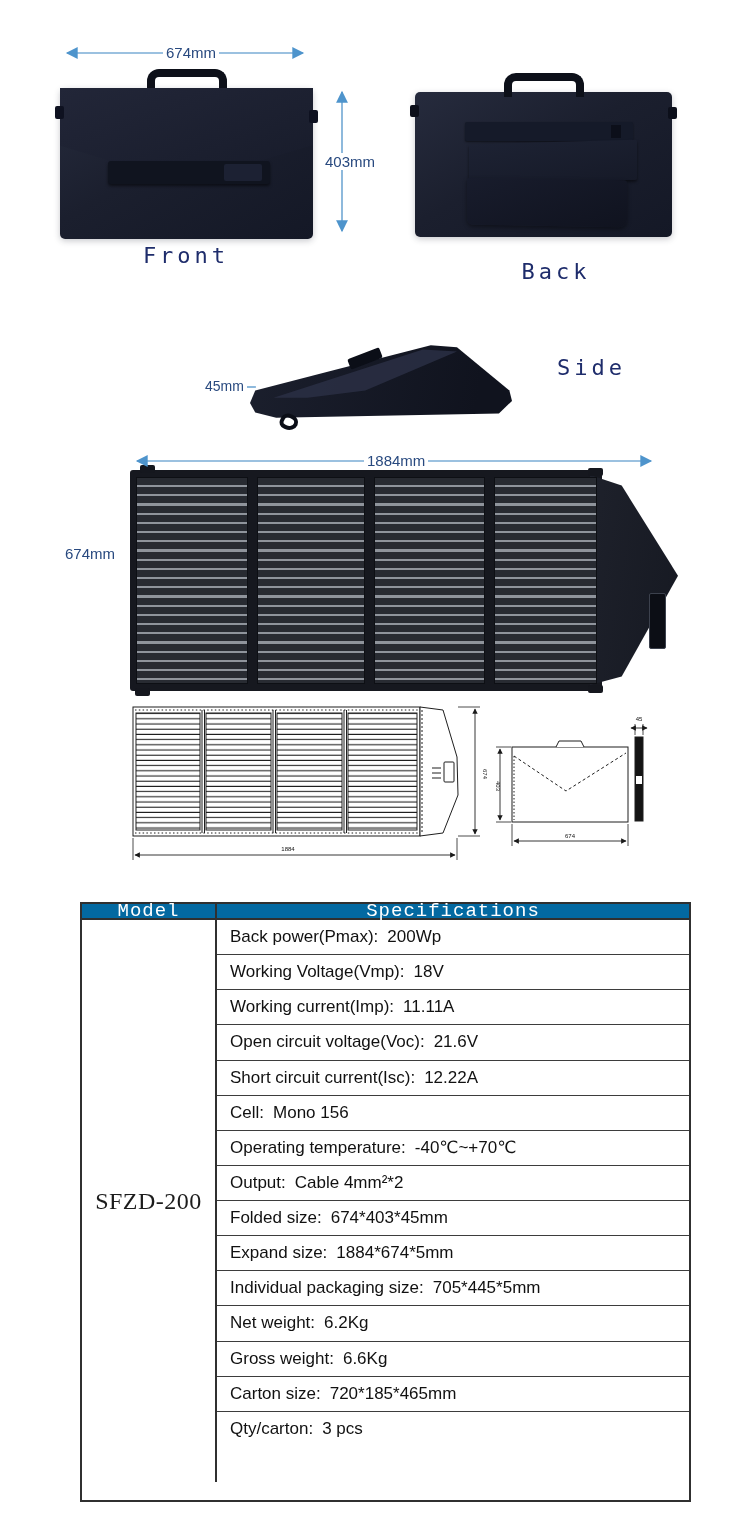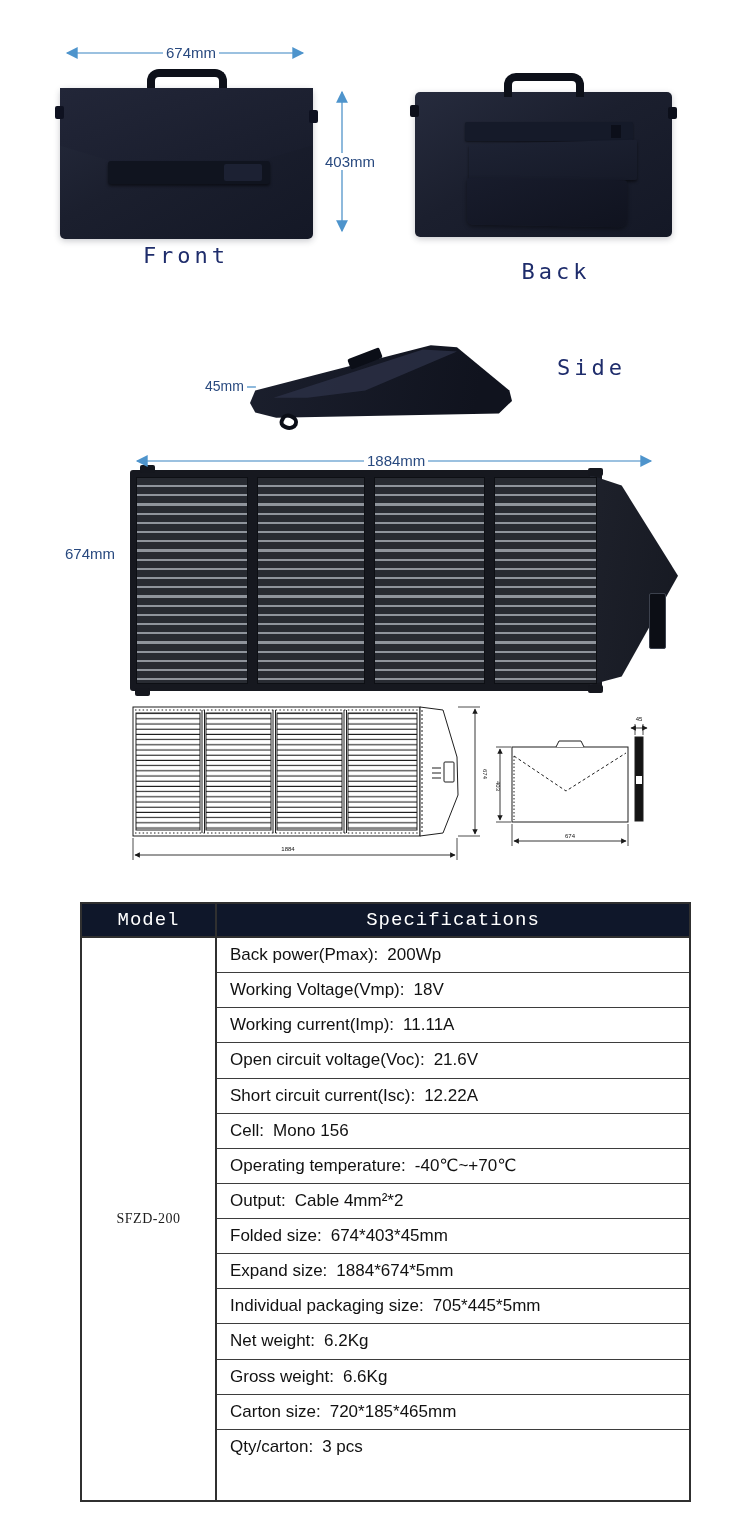--- a/index.html
+++ b/index.html
@@ -91,33 +91,33 @@
   }
   .dim-text {
     position:absolute; font-size:15px; color:#28497f; background:#ffffff;
     padding:0 3px; line-height:17px; z-index:5; font-weight:500;
   }
   
   .spec-table {
     position:absolute; left:80px; top:902px; width:611px; height:600px;
     border:2px solid #303030; background:#fff; z-index:6;
   }
-  .thead { display:flex; height:34px; background:#0f172a; border-bottom:2px solid #303030; }
+  .thead { display:flex; height:16px; background:#0369a1; border-bottom:2px solid #303030; }
   .th {
     display:flex; align-items:center; justify-content:center;
     color:#ffffff; font-family:"Liberation Mono","DejaVu Sans Mono",monospace;
     font-size:19px; letter-spacing:1px;
   }
   .th-model { width:135px; border-right:2px solid #303030; }
   .th-specs { flex:1; }
   .tbody { display:flex; height:562px; }
   .model-cell {
     width:135px; border-right:2px solid #303030;
     display:flex; align-items:center; justify-content:center;
-    font-family:"Liberation Serif","DejaVu Serif",serif; font-size:14px; color:#1c1c1c;
+    font-family:"Liberation Serif","DejaVu Serif",serif; font-size:24px; color:#1c1c1c;
     letter-spacing:.5px;
   }
   .rows { flex:1; display:grid; grid-template-rows:repeat(16,1fr); }
   .spec-row {
     display:flex; align-items:center; padding-left:13px;
     border-bottom:1.5px solid #3d3d3d; font-size:17px; color:#111;
   }
   .spec-row:last-child { border-bottom:none; }
   .spec-row .val { margin-left:9px;text-align:center; }
   

